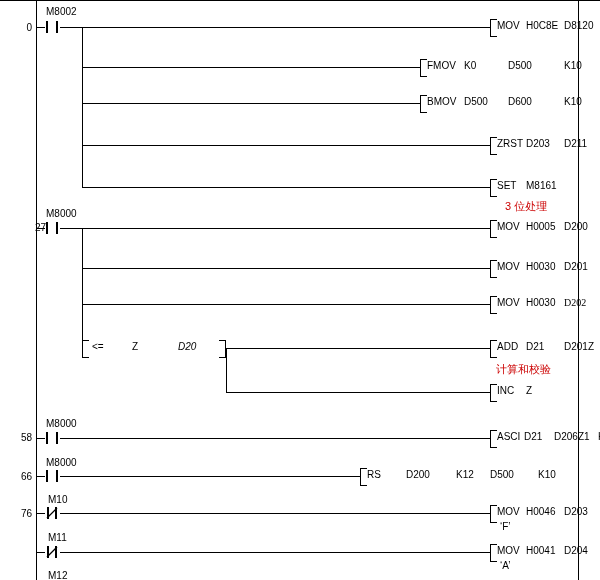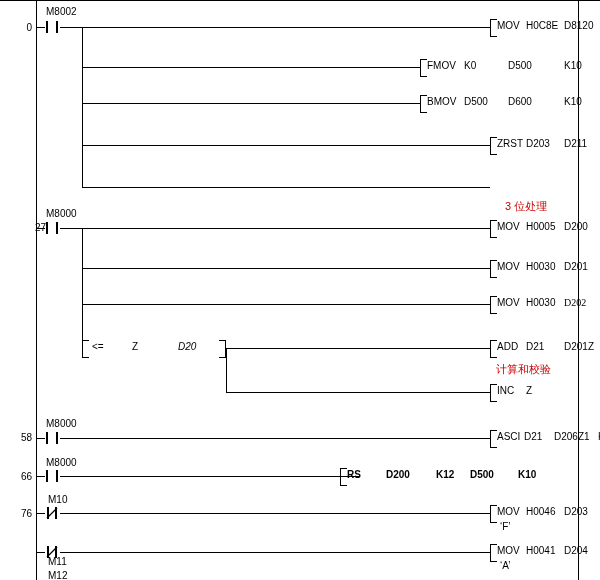--- a/index.html
+++ b/index.html
@@ -117,20 +117,25 @@
 
   <div class="wire hwire" style="left:82px;top:145px;width:408px;"></div>
   <div class="instr" style="left:490px;top:137px;width:88px;">
     <div class="brk"></div>
     <div class="op">ZRST</div>
     <div class="a1" style="left:36px;">D203</div>
     <div class="a2" style="left:74px;">D211</div>
   </div>
 
   <div class="wire hwire" style="left:82px;top:187px;width:408px;"></div>
+  <div class="instr" style="left:490px;top:179px;width:88px;">
+    <div class="brk"></div>
+    <div class="op">SET</div>
+    <div class="a1" style="left:36px;">M8161</div>
+  </div>
 
   <div class="label zh" style="left:505px;top:199px;">3 位处理</div>
 
   <div class="stepnum" style="left:20px;top:222px;">27</div>
   <div class="label" style="left:46px;top:208px;">M8000</div>
   <div class="contact" style="left:44px;top:222px;">
     <div class="b b1"></div>
       <div class="b b2"></div>
   </div>
   <div class="wire hwire" style="left:36px;top:228px;width:9px;"></div>
@@ -203,21 +208,21 @@
   </div>
 
   <div class="stepnum" style="left:6px;top:471px;">66</div>
   <div class="label" style="left:46px;top:457px;">M8000</div>
   <div class="contact" style="left:44px;top:470px;">
     <div class="b b1"></div>
       <div class="b b2"></div>
   </div>
   <div class="wire hwire" style="left:36px;top:476px;width:9px;"></div>
   <div class="wire hwire" style="left:60px;top:476px;width:300px;"></div>
-  <div class="instr" style="left:340px;top:468px;width:218px;font-weight:bold;">
+  <div class="instr" style="left:360px;top:468px;width:218px;">
     <div class="brk"></div>
     <div class="op">RS</div>
     <div class="a1" style="left:46px;">D200</div>
     <div class="a2" style="left:96px;">K12</div>
     <div class="a2" style="left:130px;">D500</div>
     <div class="a2" style="left:178px;">K10</div>
   </div>
 
   <div class="stepnum" style="left:6px;top:508px;">76</div>
   <div class="label" style="left:48px;top:494px;">M10</div>
@@ -231,21 +236,21 @@
   <div class="wire hwire" style="left:36px;top:513px;width:9px;"></div>
   <div class="wire hwire" style="left:60px;top:513px;width:430px;"></div>
   <div class="instr" style="left:490px;top:505px;width:88px;">
     <div class="brk"></div>
     <div class="op">MOV</div>
     <div class="a1" style="left:36px;">H0046</div>
     <div class="a2" style="left:74px;">D203</div>
   </div>
   <div class="label quote" style="left:500px;top:521px;">‘F’</div>
 
-  <div class="label" style="left:48px;top:556px;">M11</div>
+  <div class="label" style="left:48px;top:532px;">M11</div>
   <div class="contact closed" style="left:44px;top:546px;">
     <div class="b b1"></div>
       <div class="b b2"></div>
     <svg class="slash" viewBox="0 0 13 14">
       <line x1="1" y1="12" x2="11" y2="2" stroke="#000" stroke-width="1.2"></line>
     </svg>
   </div>
   <div class="wire hwire" style="left:36px;top:552px;width:9px;"></div>
   <div class="wire hwire" style="left:60px;top:552px;width:430px;"></div>
   <div class="instr" style="left:490px;top:544px;width:88px;">

